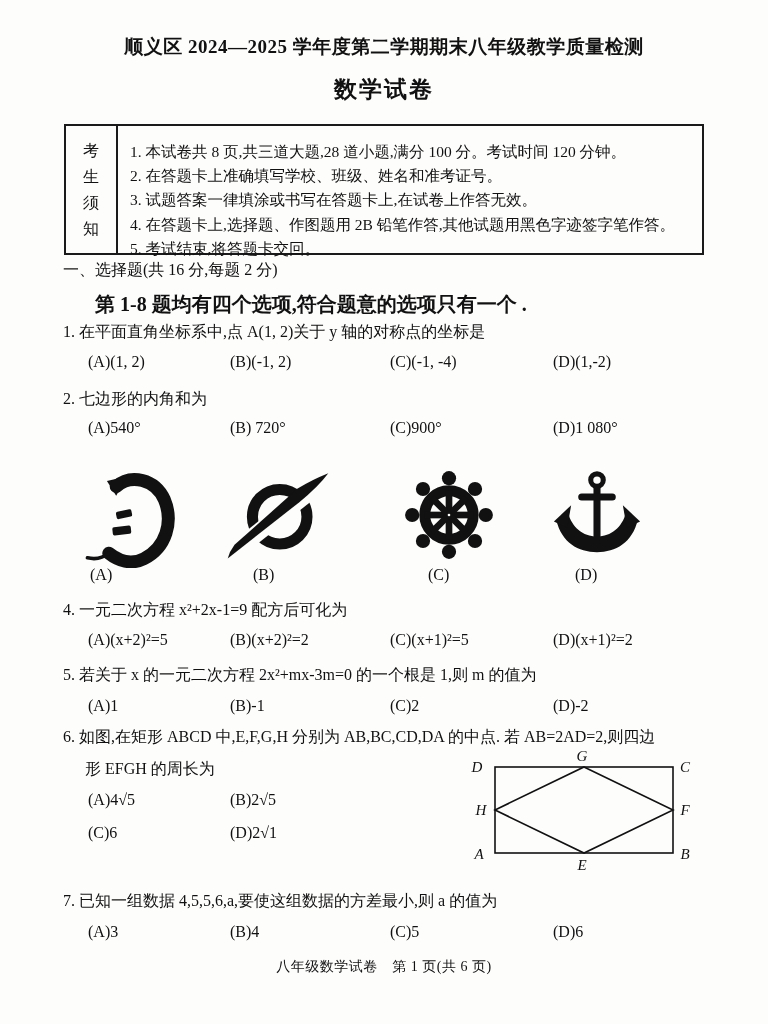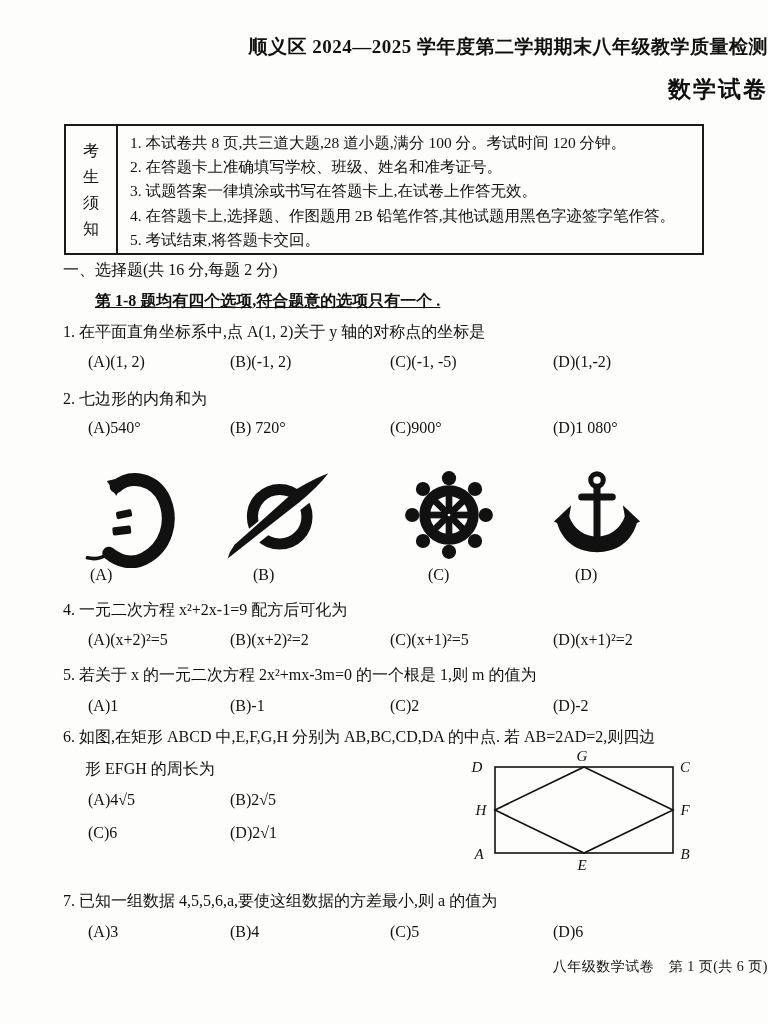--- a/index.html
+++ b/index.html
@@ -1,28 +1,28 @@
 <!DOCTYPE html>
 <html><head>
 <meta charset="utf-8">
 <style>
   html,body{margin:0;padding:0;background:#e8e8e8;}
   .page{position:relative;width:768px;height:1024px;background:#fdfdfc;color:#111;
         font-family:"Liberation Serif","DejaVu Serif",serif;overflow:hidden;}
   .abs{position:absolute;}
-  .center{left:0;width:768px;text-align:right;}
+  .center{left:0;width:768px;text-align:center;}
   .title{font-size:19px;font-weight:bold;letter-spacing:.5px;}
   .subtitle{font-size:23px;font-weight:bold;letter-spacing:2px;}
   .noticebox{left:64px;top:124px;width:636px;height:127px;border:2px solid #1a1a1a;display:flex;}
   .notice-label{width:50px;border-right:2px solid #1a1a1a;display:flex;align-items:center;justify-content:center;
                 font-size:16px;line-height:26px;white-space:pre-line;text-align:center;}
-  .notice-items{flex:1;padding:5px 8px 0 12px;}
+  .notice-items{flex:1;padding:14px 8px 0 12px;}
   .notice-item{font-size:15.5px;line-height:24.2px;white-space:nowrap;}
   .sec-head{font-size:17px;font-weight:normal;}
-  .sec-note{font-size:16px;font-weight:bold;text-decoration:underline;}
+  .sec-note{font-size:20px;font-weight:bold;}
   .qline{left:63px;font-size:16px;white-space:nowrap;}
   .optrow{left:0;width:632px;height:24px;font-size:16px;}
   .opt{position:absolute;white-space:nowrap;}
   .oA{left:88px}.oB{left:230px}.oC{left:390px}.oD{left:553px}
   .figlabel{position:absolute;font-size:16px;}
   .footer{font-size:14px;letter-spacing:.5px;}
   svg text{font-family:"Liberation Serif","DejaVu Serif",serif;font-style:italic;font-size:15px;fill:#111;}
 </style>
 </head>
 <body>
@@ -46,21 +46,21 @@
     </div>
   </div>
 
   <div class="abs qline sec-head" style="top:260px">一、选择题(共 16 分,每题 2 分)</div>
   <div class="abs sec-note" style="left:95px;top:291px">第 1-8 题均有四个选项,符合题意的选项只有一个 .</div>
 
   <div class="abs qline" style="top:322px">1. 在平面直角坐标系中,点 A(1, 2)关于 y 轴的对称点的坐标是</div>
   <div class="abs optrow" style="top:353px">
     <span class="opt oA">(A)(1, 2)</span>
     <span class="opt oB">(B)(-1, 2)</span>
-    <span class="opt oC">(C)(-1, -5)</span>
+    <span class="opt oC">(C)(-1, -4)</span>
     <span class="opt oD">(D)(1,-2)</span>
   </div>
 
   <div class="abs qline" style="top:389px">2. 七边形的内角和为</div>
   <div class="abs optrow" style="top:419px">
     <span class="opt oA">(A)540°</span>
     <span class="opt oB">(B) 720°</span>
     <span class="opt oC">(C)900°</span>
     <span class="opt oD">(D)1 080°</span>
   </div>

